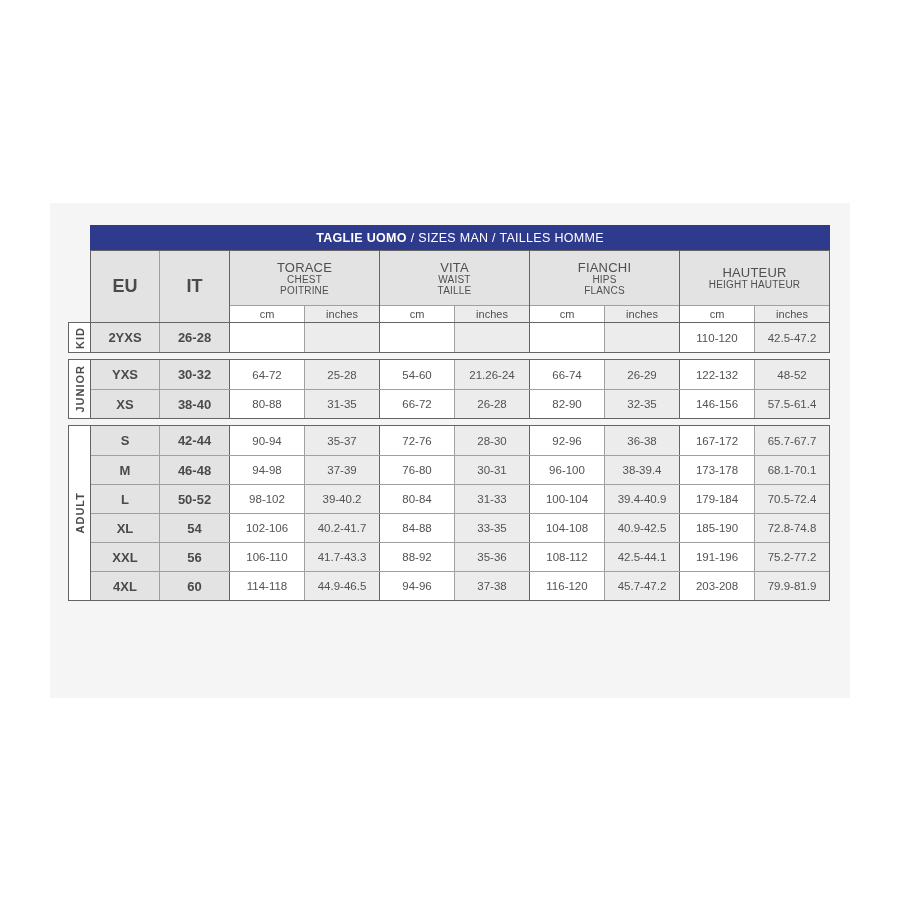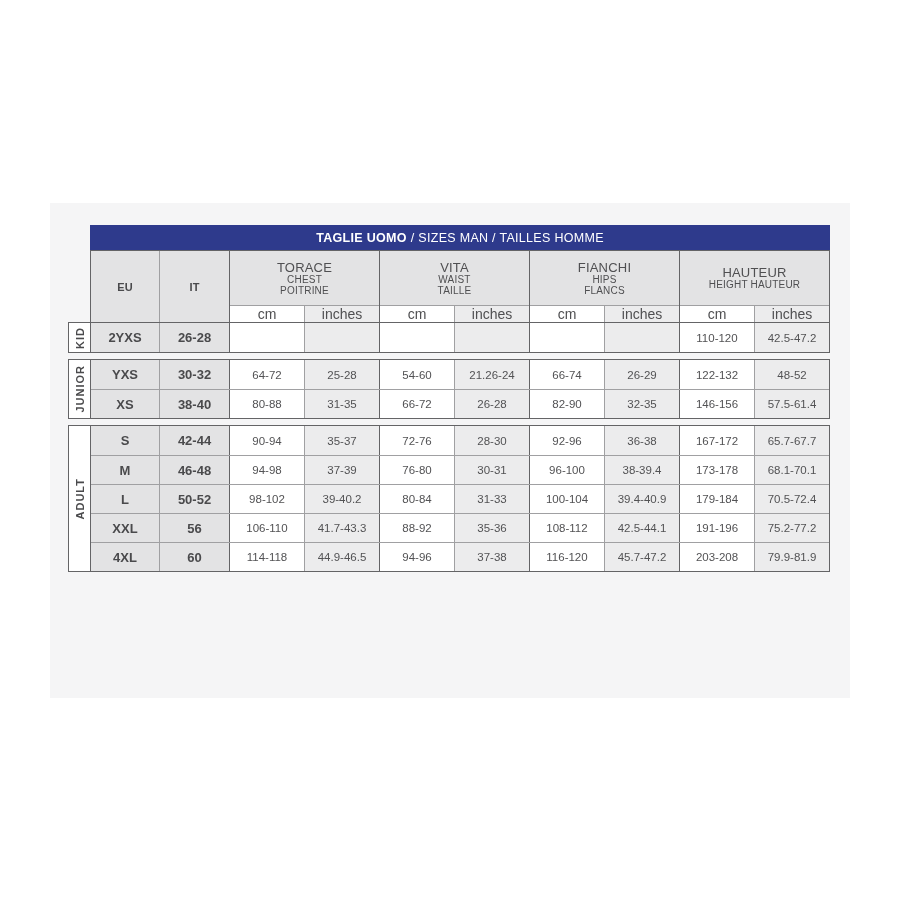--- a/index.html
+++ b/index.html
@@ -24,30 +24,30 @@
   .cell{display:flex;align-items:center;justify-content:center;color:var(--text);font-size:11.5px;}
   .cell + .cell{border-left:1px solid var(--border-light);}
   .cell.gstart{border-left:1px solid var(--border-dark);}
   .strong{font-weight:bold;color:var(--text-strong);font-size:13px;}
   .c-eu{width:68px;flex:none;background:var(--hdr-bg);}
   .c-it{width:70px;flex:none;background:var(--hdr-bg);}
   .c-m{flex:1 1 0;}
   .c-m.cm{background:#ffffff;}
   .c-m.in{background:var(--in-bg);}
 
-  .hcell{font-weight:bold;font-size:11px;color:var(--text-strong);}
+  .hcell{font-weight:bold;font-size:18px;color:var(--text-strong);}
   .hgroups{flex:1 1 0;display:flex;}
   .hgroup{flex:1 1 0;display:flex;flex-direction:column;border-left:1px solid var(--border-dark);}
   .htitle{height:55px;background:var(--hdr-bg);border-bottom:1px solid var(--border-light);
     display:flex;flex-direction:column;align-items:center;justify-content:center;
     color:#4f4f51;letter-spacing:.2px;}
   .tl1{font-size:13px;line-height:13px;}
   .tl2{font-size:10px;line-height:11px;}
   .subrow{display:flex;height:16px;}
-  .sub{flex:1 1 0;display:flex;align-items:center;justify-content:center;font-size:14px;color:#4f4f51;}
+  .sub{flex:1 1 0;display:flex;align-items:center;justify-content:center;font-size:11px;color:#4f4f51;}
   .sub.cm{background:#ffffff;}
   .sub.in{background:var(--in-bg);border-left:1px solid var(--border-light);}
 
   .section{position:relative;}
   .section + .section{margin-top:6px;}
   .trow{display:flex;height:29px;}
   .trow + .trow{border-top:1px solid var(--border-light);}
 
   .vlabel-box{position:absolute;left:-23px;top:-1px;width:23px;height:calc(100% + 2px);
     background:var(--label-bg);border:1px solid var(--border-dark);
@@ -198,20 +198,32 @@
               <div class="cell c-m cm gstart">98-102</div>
               <div class="cell c-m in">39-40.2</div>
               <div class="cell c-m cm gstart">80-84</div>
               <div class="cell c-m in">31-33</div>
               <div class="cell c-m cm gstart">100-104</div>
               <div class="cell c-m in">39.4-40.9</div>
               <div class="cell c-m cm gstart">179-184</div>
               <div class="cell c-m in">70.5-72.4</div>
             </div>
             <div class="trow">
+              <div class="cell c-eu strong">XL</div>
+              <div class="cell c-it strong">54</div>
+              <div class="cell c-m cm gstart">102-106</div>
+              <div class="cell c-m in">40.2-41.7</div>
+              <div class="cell c-m cm gstart">84-88</div>
+              <div class="cell c-m in">33-35</div>
+              <div class="cell c-m cm gstart">104-108</div>
+              <div class="cell c-m in">40.9-42.5</div>
+              <div class="cell c-m cm gstart">185-190</div>
+              <div class="cell c-m in">72.8-74.8</div>
+            </div>
+            <div class="trow">
               <div class="cell c-eu strong">XXL</div>
               <div class="cell c-it strong">56</div>
               <div class="cell c-m cm gstart">106-110</div>
               <div class="cell c-m in">41.7-43.3</div>
               <div class="cell c-m cm gstart">88-92</div>
               <div class="cell c-m in">35-36</div>
               <div class="cell c-m cm gstart">108-112</div>
               <div class="cell c-m in">42.5-44.1</div>
               <div class="cell c-m cm gstart">191-196</div>
               <div class="cell c-m in">75.2-77.2</div>

